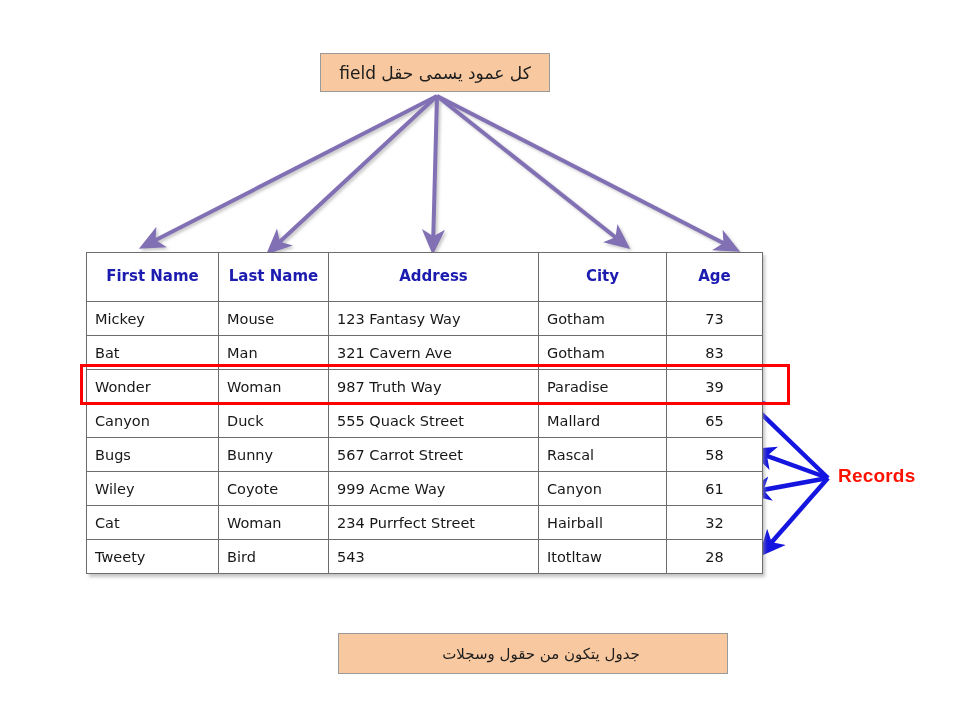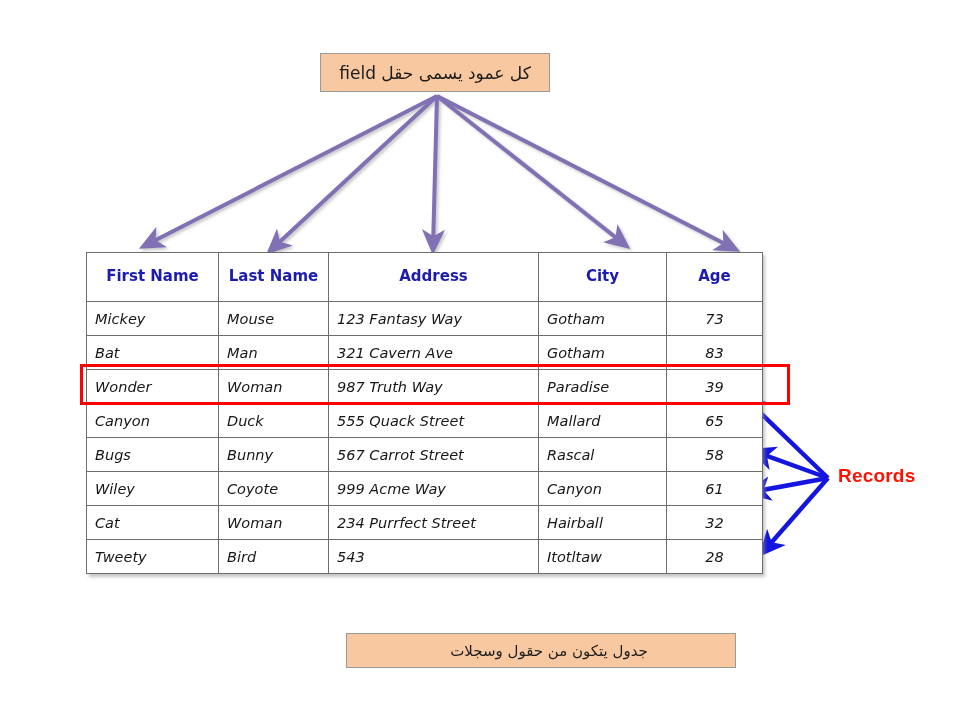--- a/index.html
+++ b/index.html
@@ -43,24 +43,24 @@
 
   #callout-top {
     left: 320px;
     top: 53px;
     width: 230px;
     height: 39px;
     font-size: 17px;
   }
 
   #callout-bottom {
-    left: 346px;
+    left: 338px;
     top: 633px;
     width: 390px;
-    height: 35px;
+    height: 41px;
     font-size: 15px;
     padding-left: 16px;
   }
 
   
   #arrow-layer {
     position: absolute;
     left: 0; top: 0;
     width: 960px;
     height: 720px;
@@ -103,21 +103,20 @@
     font-size: 15px;
     text-align: center;
     height: 44px;
     line-height: 1.05;
     padding: 2px 4px;
   }
 
   table.db tbody td {
     color: #171717;
     height: 33px;
-    font-style: italic;
   }
 
   table.db tbody td.num {
     text-align: center;
     padding-left: 8px;
   }
 
   
   col.c-first   { width: 132px; }
   col.c-last    { width: 110px; }

